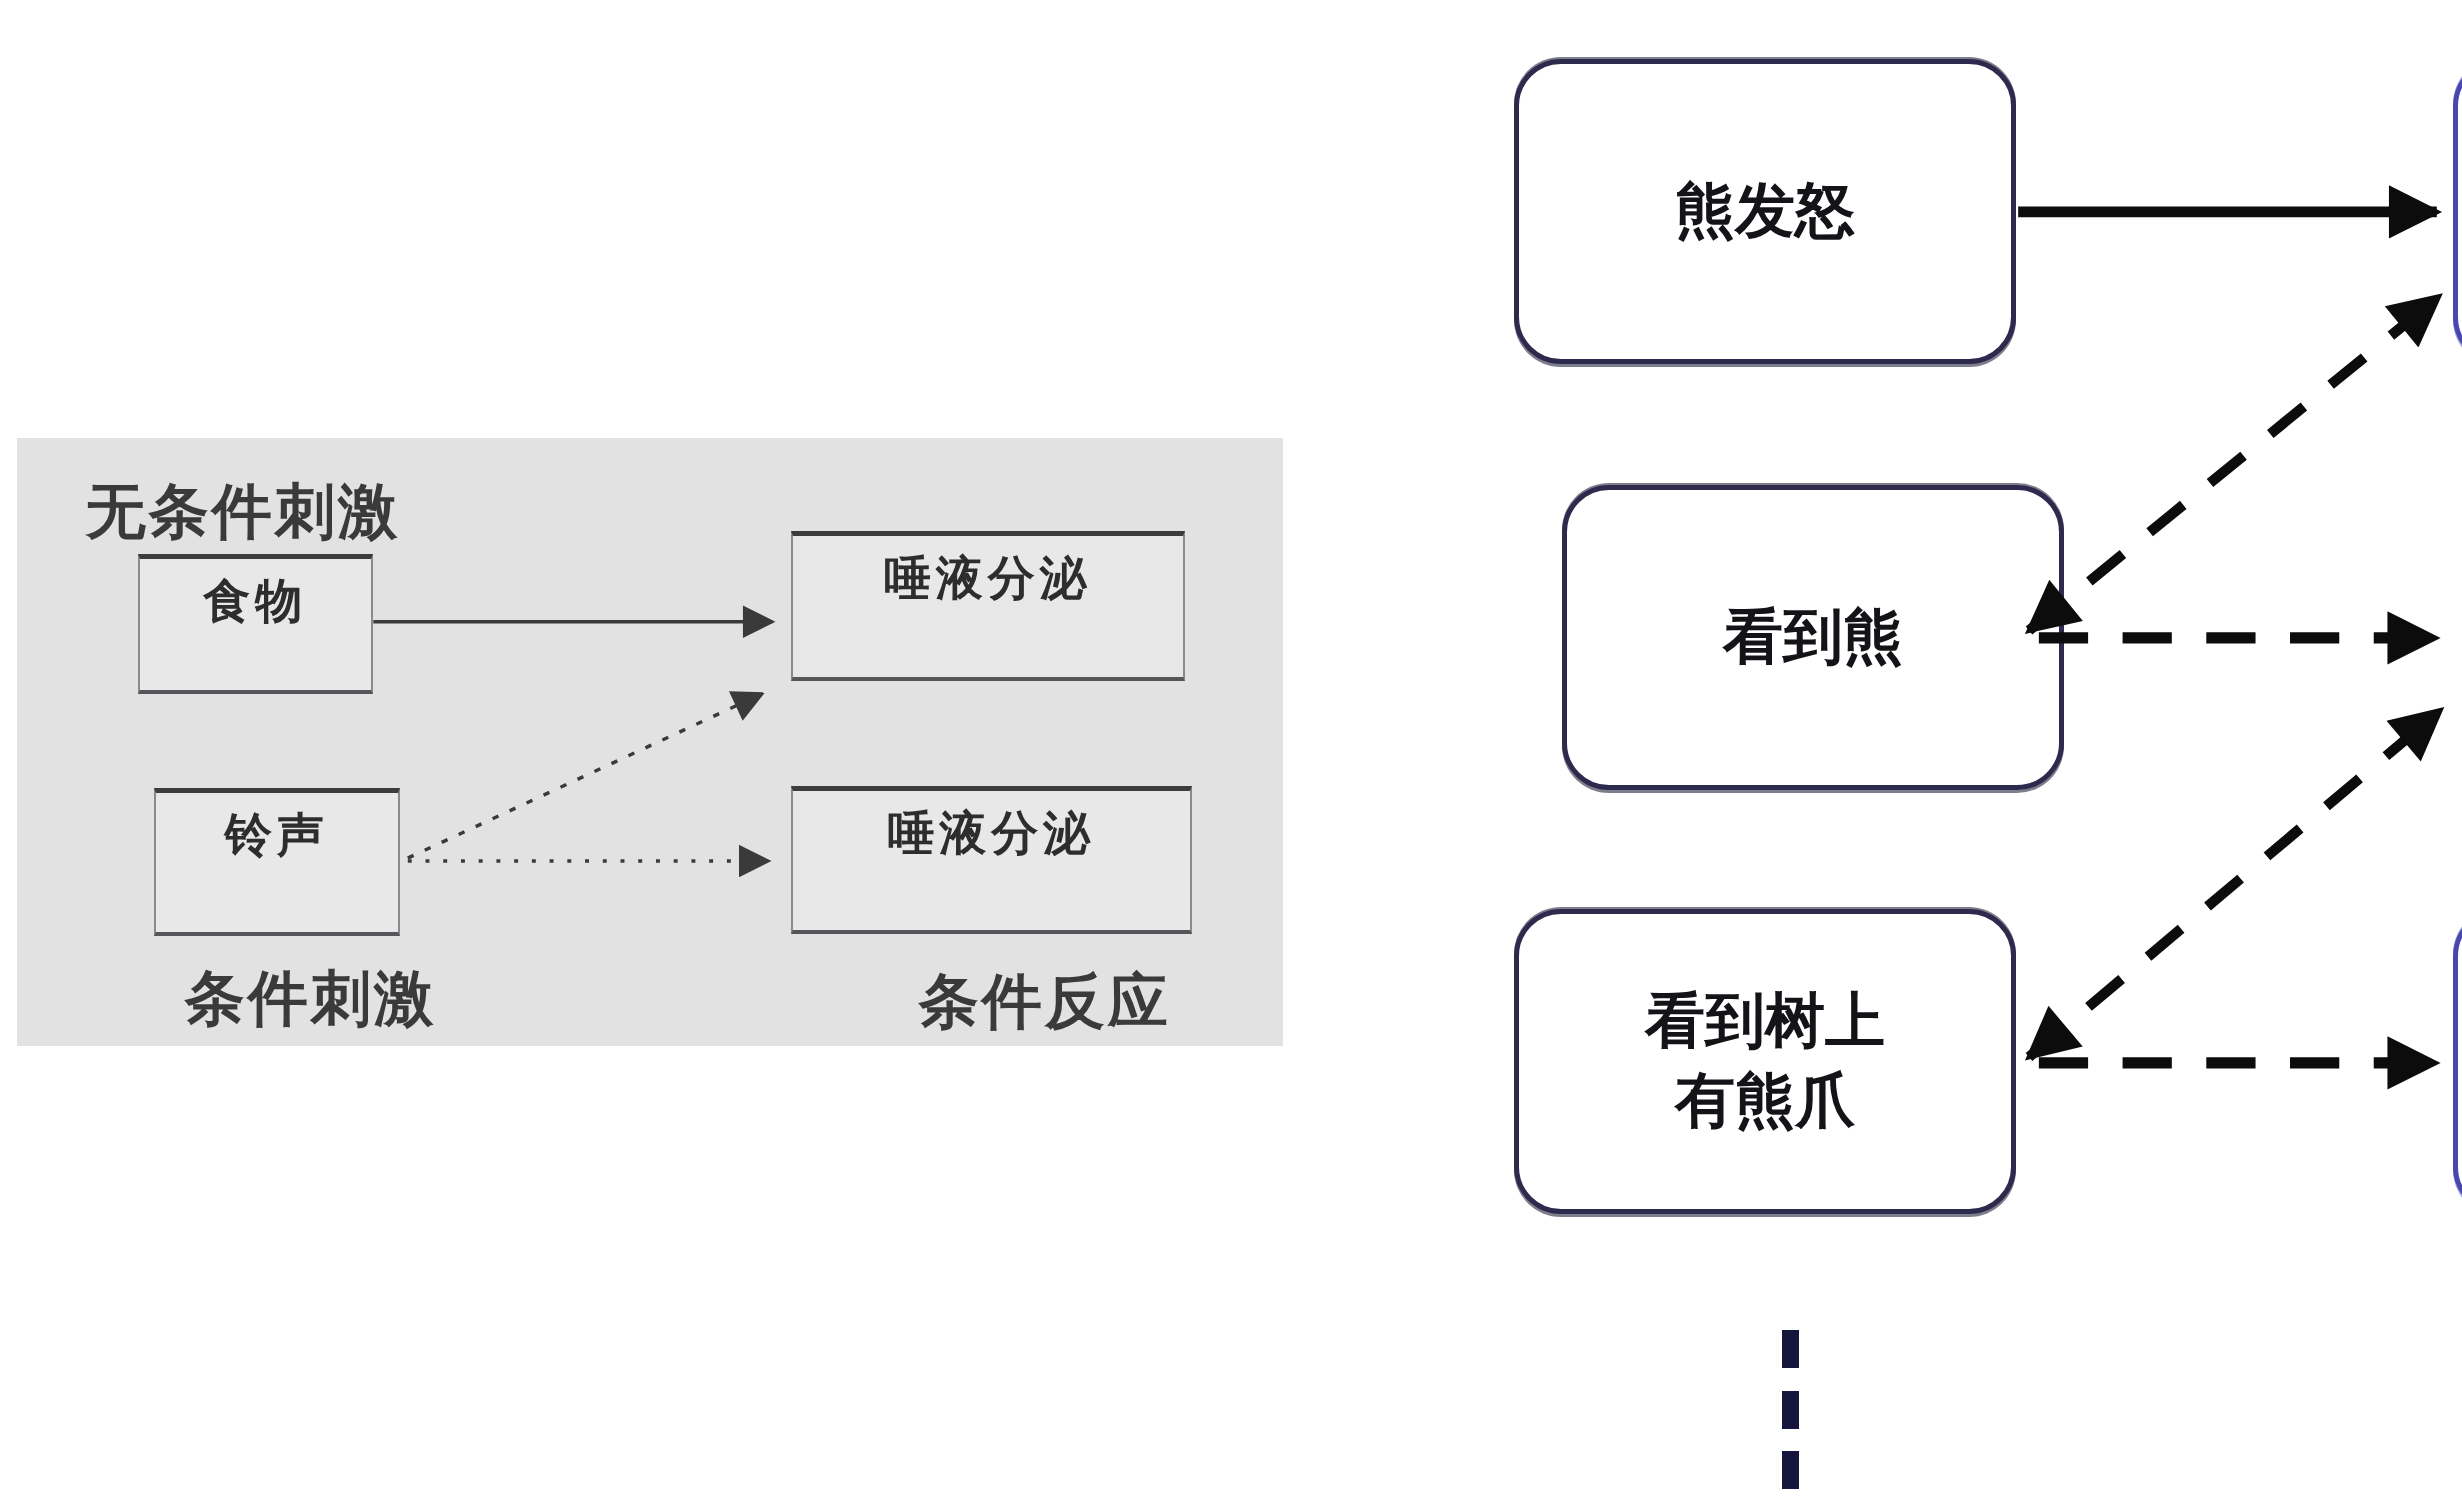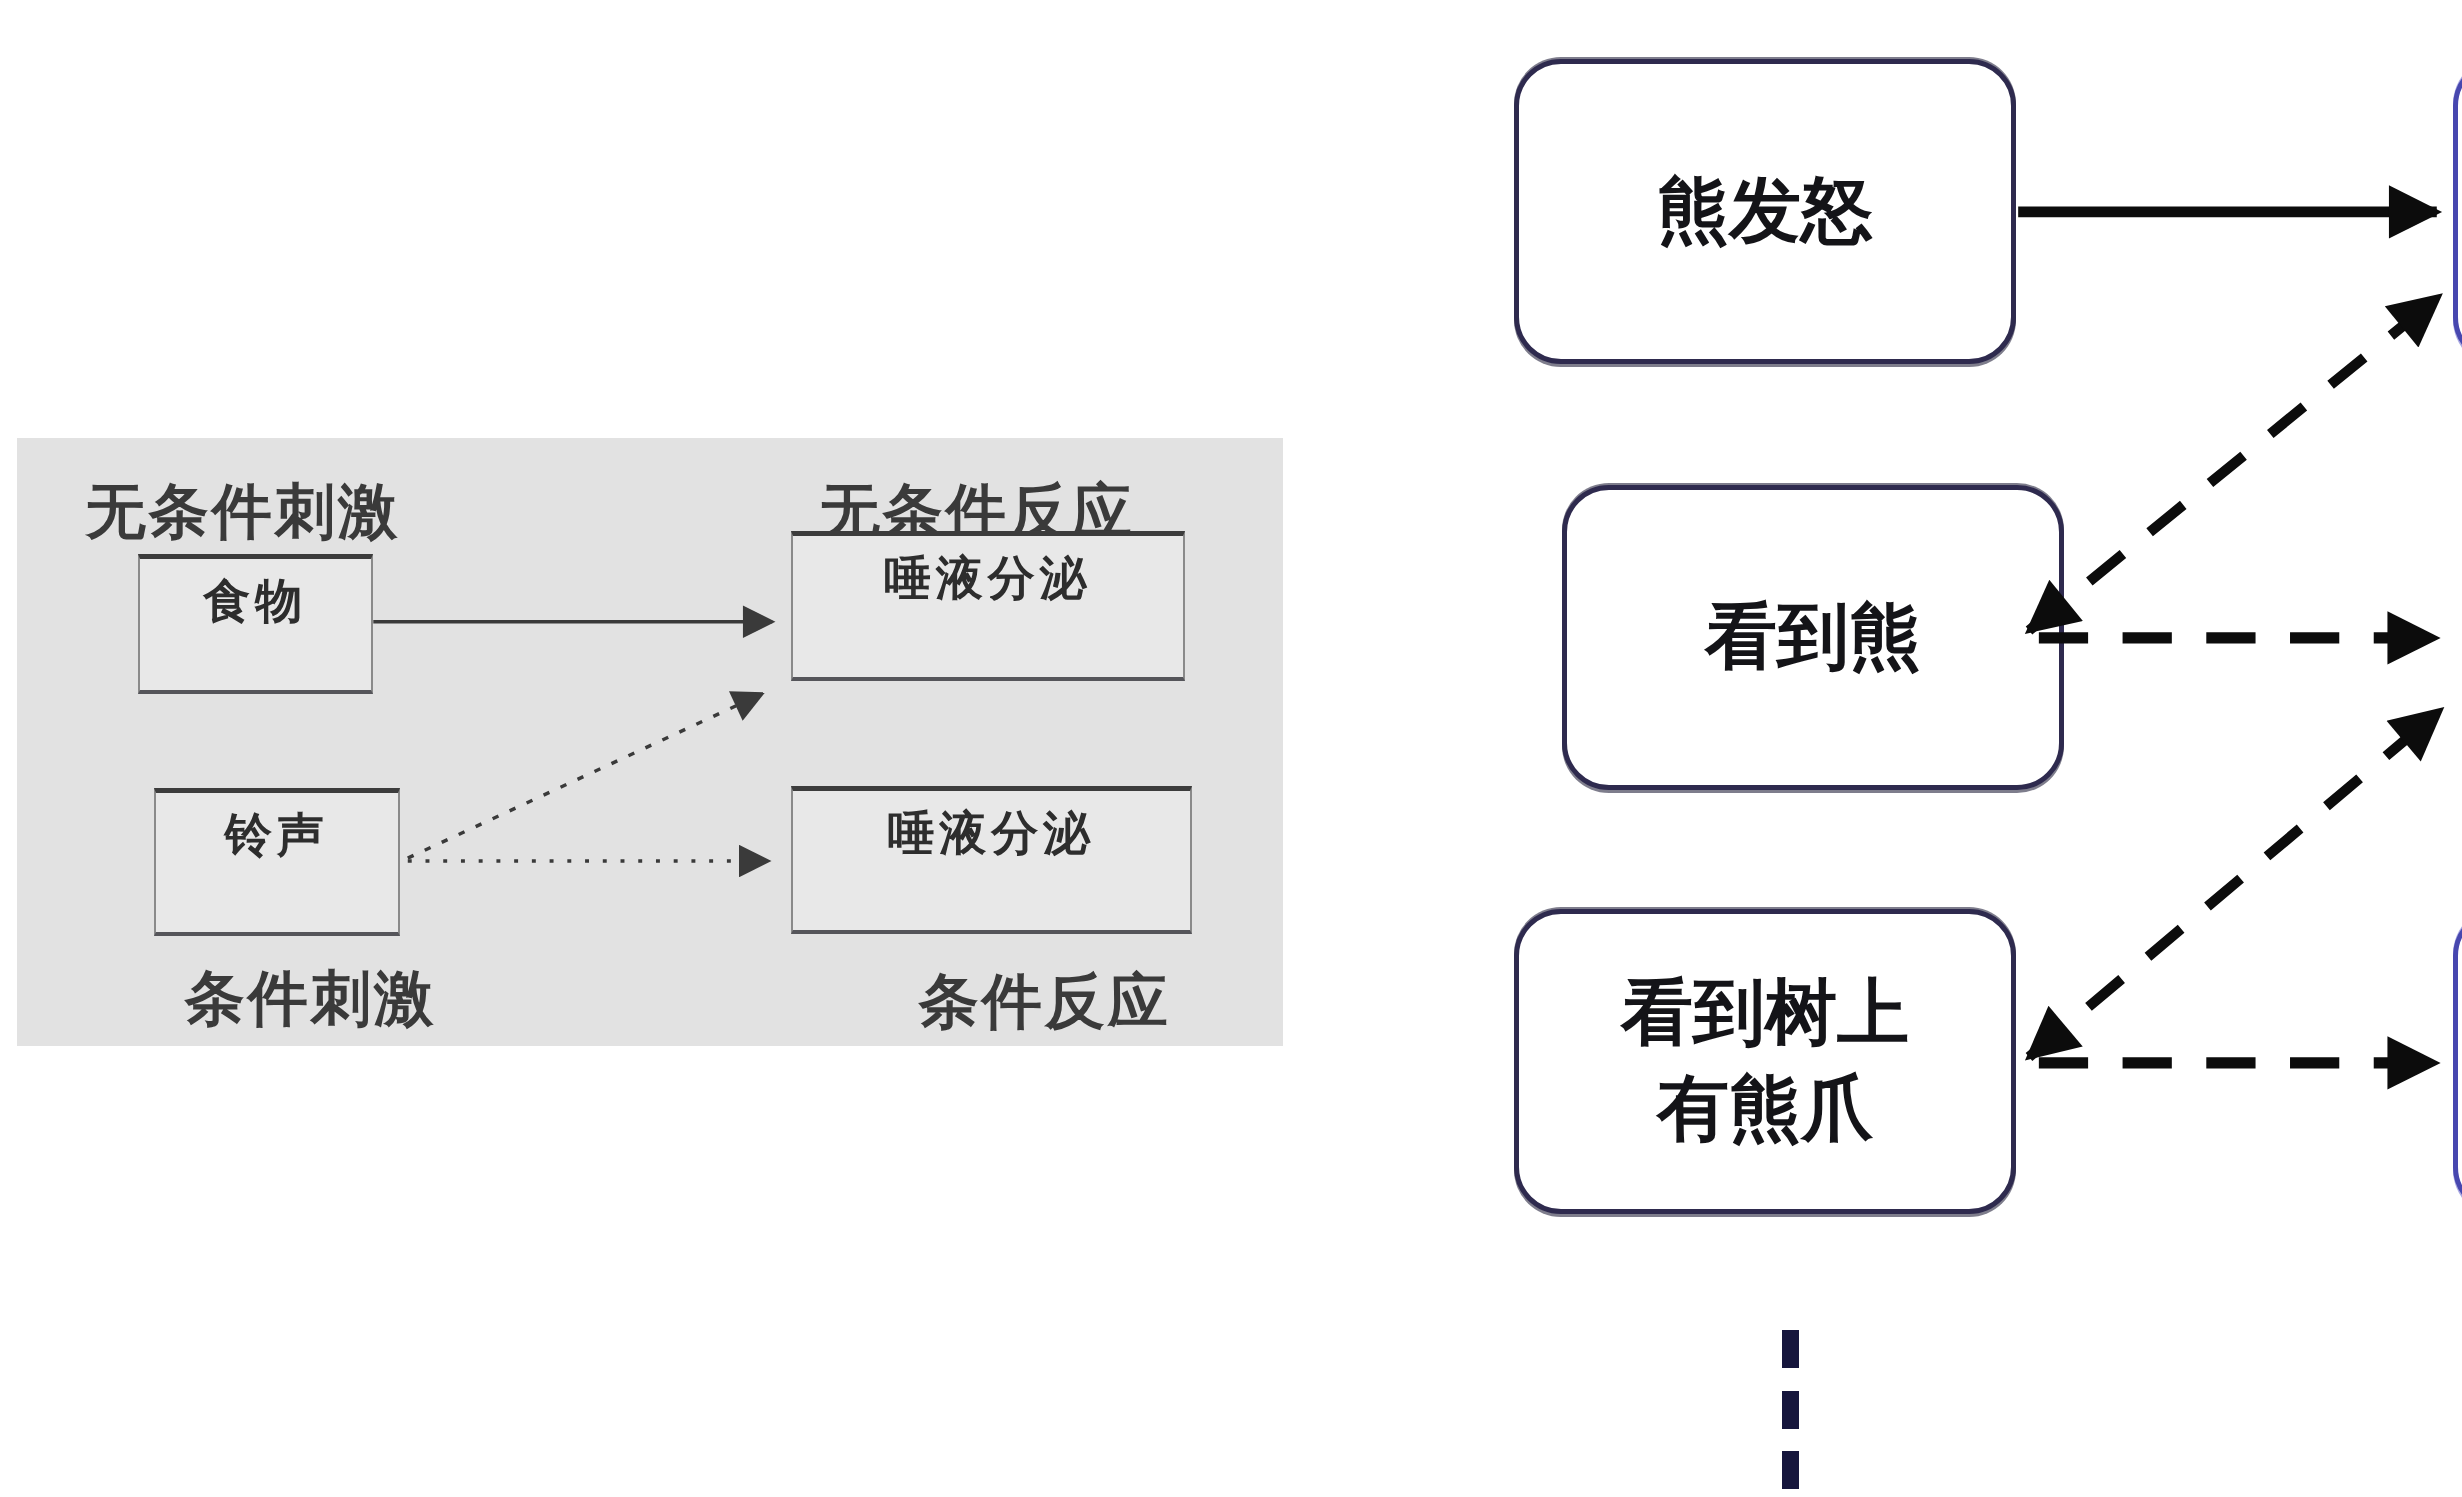--- a/index.html
+++ b/index.html
@@ -58,21 +58,21 @@
     align-items: center;
     justify-content: center;
     text-align: center;
     font-family: "Liberation Serif", "DejaVu Serif", serif;
     color: #141418;
   }
   .state-box {
     left: 1514px;
     border: 5.4px solid var(--state-border);
     box-shadow: 0 3px 0 rgba(20,18,45,0.55), 0 -2px 0 rgba(20,18,45,0.55);
-    font-size: 72px;
+    font-size: 60px;
     font-weight: 700;
   }
   .state-box span { white-space: pre-line; line-height: 1.32; }
   .value-box {
     left: 2453px;
     border: 5.4px solid var(--value-border);
     box-shadow: 0 3px 0 rgba(62,62,190,0.45), 0 -2px 0 rgba(62,62,190,0.45);
   }
   .value-cn { font-size: 76px; font-weight: 700; }
   .value-math { font-size: 86px; font-style: italic; font-weight: 600; }
@@ -100,21 +100,20 @@
     pointer-events: none;
   }
 </style>
 </head>
 <body>
 
 <div id="canvas">
 
   <section class="panel">
     <div class="plabel" style="left:69px; top:34px">无条件刺激</div>
-    <div class="plabel" style="left:803px; top:34px">无条件反应</div>
 
     <div class="pbox" style="left:121px; top:116px; width:235px; height:140px">
       <span>食物</span>
     </div>
     <div class="pbox" style="left:774px; top:93px; width:394px; height:150px">
       <span>唾液分泌</span>
     </div>
     <div class="pbox" style="left:137px; top:350px; width:246px; height:148px">
       <span>铃声</span>
     </div>

